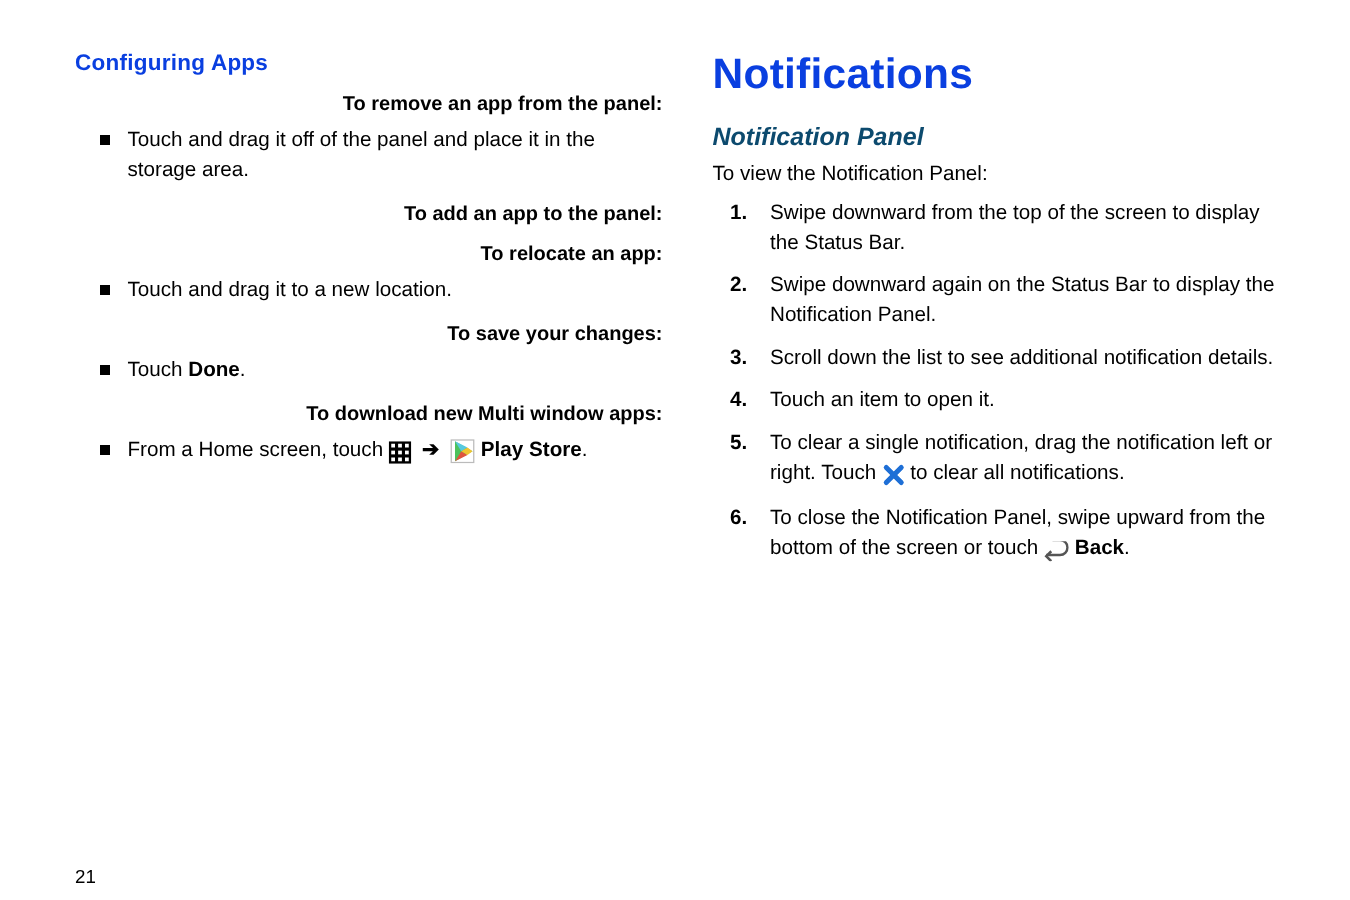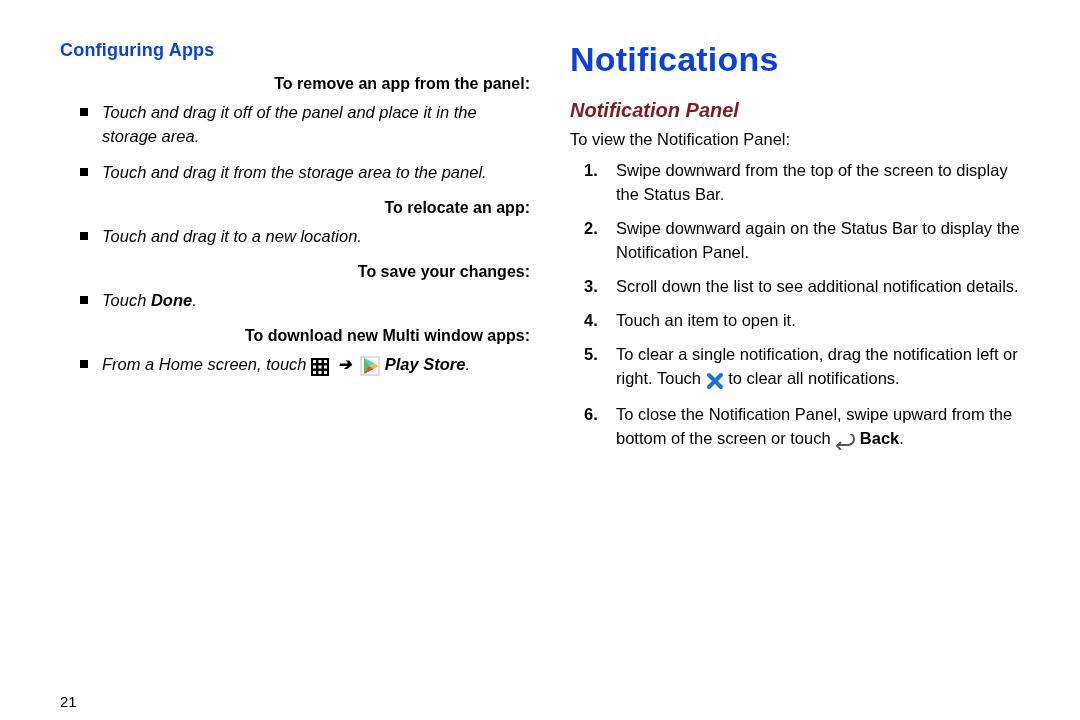--- a/index.html
+++ b/index.html
@@ -33,21 +33,21 @@
     letter-spacing: 0.2px;
   }
   .h-blue-title {
     color: #0a3fe0;
     font-weight: 700;
     font-size: 34px;
     margin: 0 0 8px 0;
     letter-spacing: 0.2px;
   }
   .h-blue-italic {
-    color: #7f1d1d;
+    color: #0c4a6e;
     font-weight: 700;
     font-style: italic;
     font-size: 20px;
     margin: 20px 0 6px 0;
   }
   .subhead {
     font-weight: 700;
     font-size: 16px;
     margin: 14px 0 8px 0;
     text-align: right;
@@ -55,21 +55,20 @@
   .para {
     font-size: 16.5px;
     line-height: 1.4;
     margin: 4px 0 8px 0;
   }
   .indent-para { margin-left: 16px; }
   ul.square {
     list-style: none;
     margin: 0 0 12px 0;
     padding: 0 0 0 26px;
-    font-style: italic;
   }
   ul.square > li {
     position: relative;
     font-size: 16.5px;
     line-height: 1.45;
     padding-left: 16px;
     margin: 4px 0;
   }
   ul.square > li::before {
     content: "";
@@ -125,23 +124,21 @@
 <div class="page">
 
   <div class="col left">
     <div class="h-blue-bold">Configuring Apps</div>
 
     <div class="subhead">To remove an app from the panel:</div>
     <ul class="square">
       <li>Touch and drag it off of the panel and place it in the storage area.</li>
     </ul>
 
-    <ul class="square">
-      <li>Touch and drag it from the storage area to the panel.</li>
-    </ul>
+    <div class="subhead">To add an app to the panel:</div>
 
     <div class="subhead">To relocate an app:</div>
     <ul class="square">
       <li>Touch and drag it to a new location.</li>
     </ul>
 
     <div class="subhead">To save your changes:</div>
     <ul class="square">
       <li>
         <span>Touch </span><span class="bold">Done</span><span>.</span>

